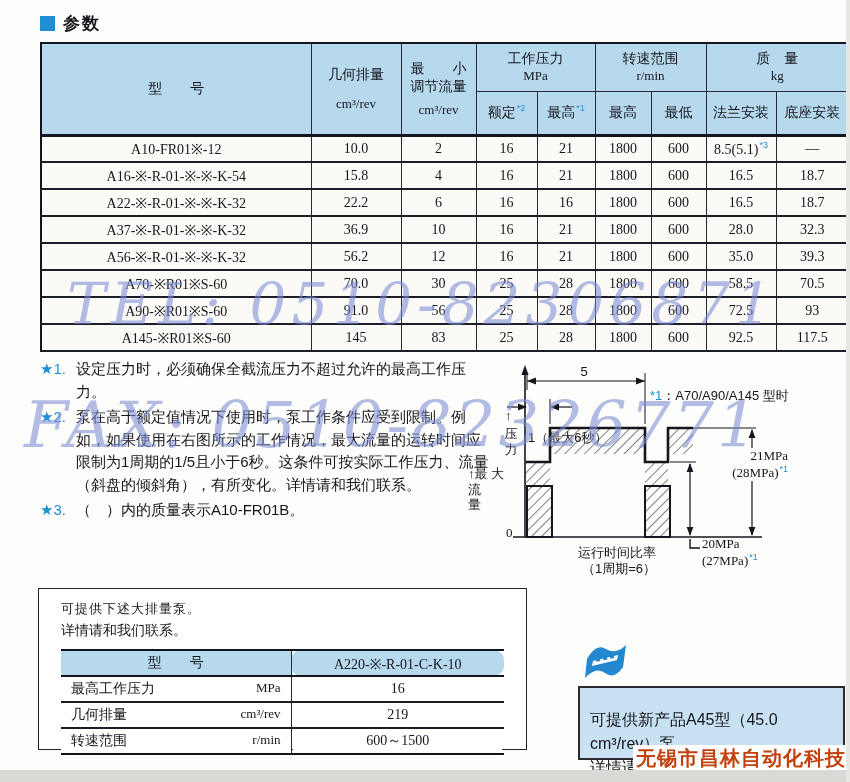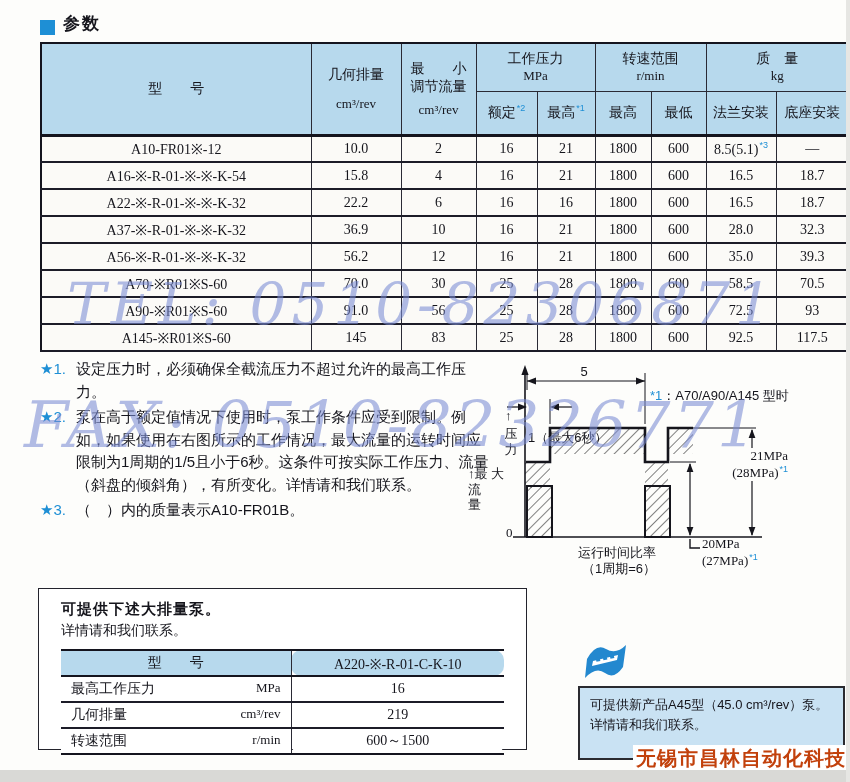--- a/index.html
+++ b/index.html
@@ -3,21 +3,21 @@
 <meta charset="utf-8">
 <style>
   html,body{margin:0;padding:0;background:#ffffff;}
   #page{
     position:relative;width:850px;height:782px;background:#fdfdfb;
     font-family:"Liberation Sans",sans-serif;color:#15151c;overflow:hidden;
   }
   .abs{position:absolute;}
 
   
-  #sec-title{left:40px;top:12px;display:flex;align-items:flex-end;gap:8px;}
+  #sec-title{left:40px;top:12px;display:flex;align-items:center;gap:8px;}
   #sec-title .sq{width:15px;height:15px;background:#1e8fd5;}
   #sec-title .t{font-size:17px;font-weight:bold;letter-spacing:2px;}
 
   
   #main-table{left:40px;top:42px;border-collapse:collapse;table-layout:fixed;width:808px;}
   #main-table th,#main-table td{
     border-left:1px solid #2a2a35;border-right:1px solid #2a2a35;
     text-align:center;vertical-align:middle;padding:0;
   }
   #main-table{border:2px solid #14141e;}
@@ -54,36 +54,36 @@
   #d-paxis{left:53px;top:66px;width:16px;text-align:center;font-size:13px;}
   #d-parrow{left:55px;top:48px;font-size:13px;}
   #d-flow{left:18px;top:106px;font-size:13.5px;line-height:1.45;}
   #d-zero{left:56px;top:165px;font-size:14px;font-family:"Liberation Serif",serif;}
   #d-xlabel{left:70px;top:185px;width:136px;text-align:right;font-size:13px;line-height:1.35;}
   #d-p21{left:254px;top:88px;width:84px;text-align:right;background:#fdfdfb;font-size:13.5px;line-height:1.25;z-index:5;}
   #d-p20{left:252px;top:176px;font-size:13.5px;line-height:1.25;}
 
   
   #big-box{left:38px;top:588px;width:487px;height:160px;border:1.5px solid #23232c;background:#fff;}
-  #big-box .title{position:absolute;left:22px;top:11px;font-size:15px;font-weight:bold;letter-spacing:1px;}
+  #big-box .title{position:absolute;left:22px;top:11px;font-size:13px;font-weight:normal;letter-spacing:1px;}
   #big-box .sub{position:absolute;left:22px;top:33px;font-size:14px;}
   #big-table{position:absolute;left:22px;top:60px;border-collapse:collapse;table-layout:fixed;width:443px;}
   #big-table tr{height:26px;}
   #big-table .hrow td{background:#b7d9ed;border-top:2.5px solid #14141e;border-bottom:2.5px solid #14141e;font-size:14px;}
   #big-table td{text-align:center;vertical-align:middle;padding:0;}
   #big-table .vline{border-left:1px solid #2a2a35;border-radius:10px;}
   #big-table .brow td{border-bottom:2px solid #1c1c28;font-family:"Liberation Serif",serif;font-size:14px;background:#fff;}
   #big-table .brow.last td{border-bottom:2.5px solid #14141e;}
   #big-table .lu{display:flex;justify-content:space-between;padding:0 10px;}
   #big-table .lu .l{font-family:"Liberation Sans",sans-serif;font-size:14px;}
   #big-table .lu .u{font-family:"Liberation Serif",serif;font-size:13px;}
 
   
   #new-box{left:578px;top:686px;width:267px;height:74px;border:2px solid #2a2a30;background:#c9e2f3;
-           padding:7px 10px;box-sizing:border-box;font-size:13px;line-height:1.5;}
+           padding:20px 10px;box-sizing:border-box;font-size:16px;line-height:1.5;}
   #logo{left:582px;top:640px;}
 
   
   #company{left:633px;top:745px;font-size:20px;font-weight:bold;letter-spacing:1px;
            background:#ffffff;padding:0 3px;z-index:40;color:#c2410c;}
 
   
   #edge-bottom{left:0;top:770px;width:850px;height:12px;background:#d9d9d6;z-index:50;}
   #edge-right{left:846px;top:0;width:4px;height:782px;background:#e6e6e3;z-index:50;}
 </style>

